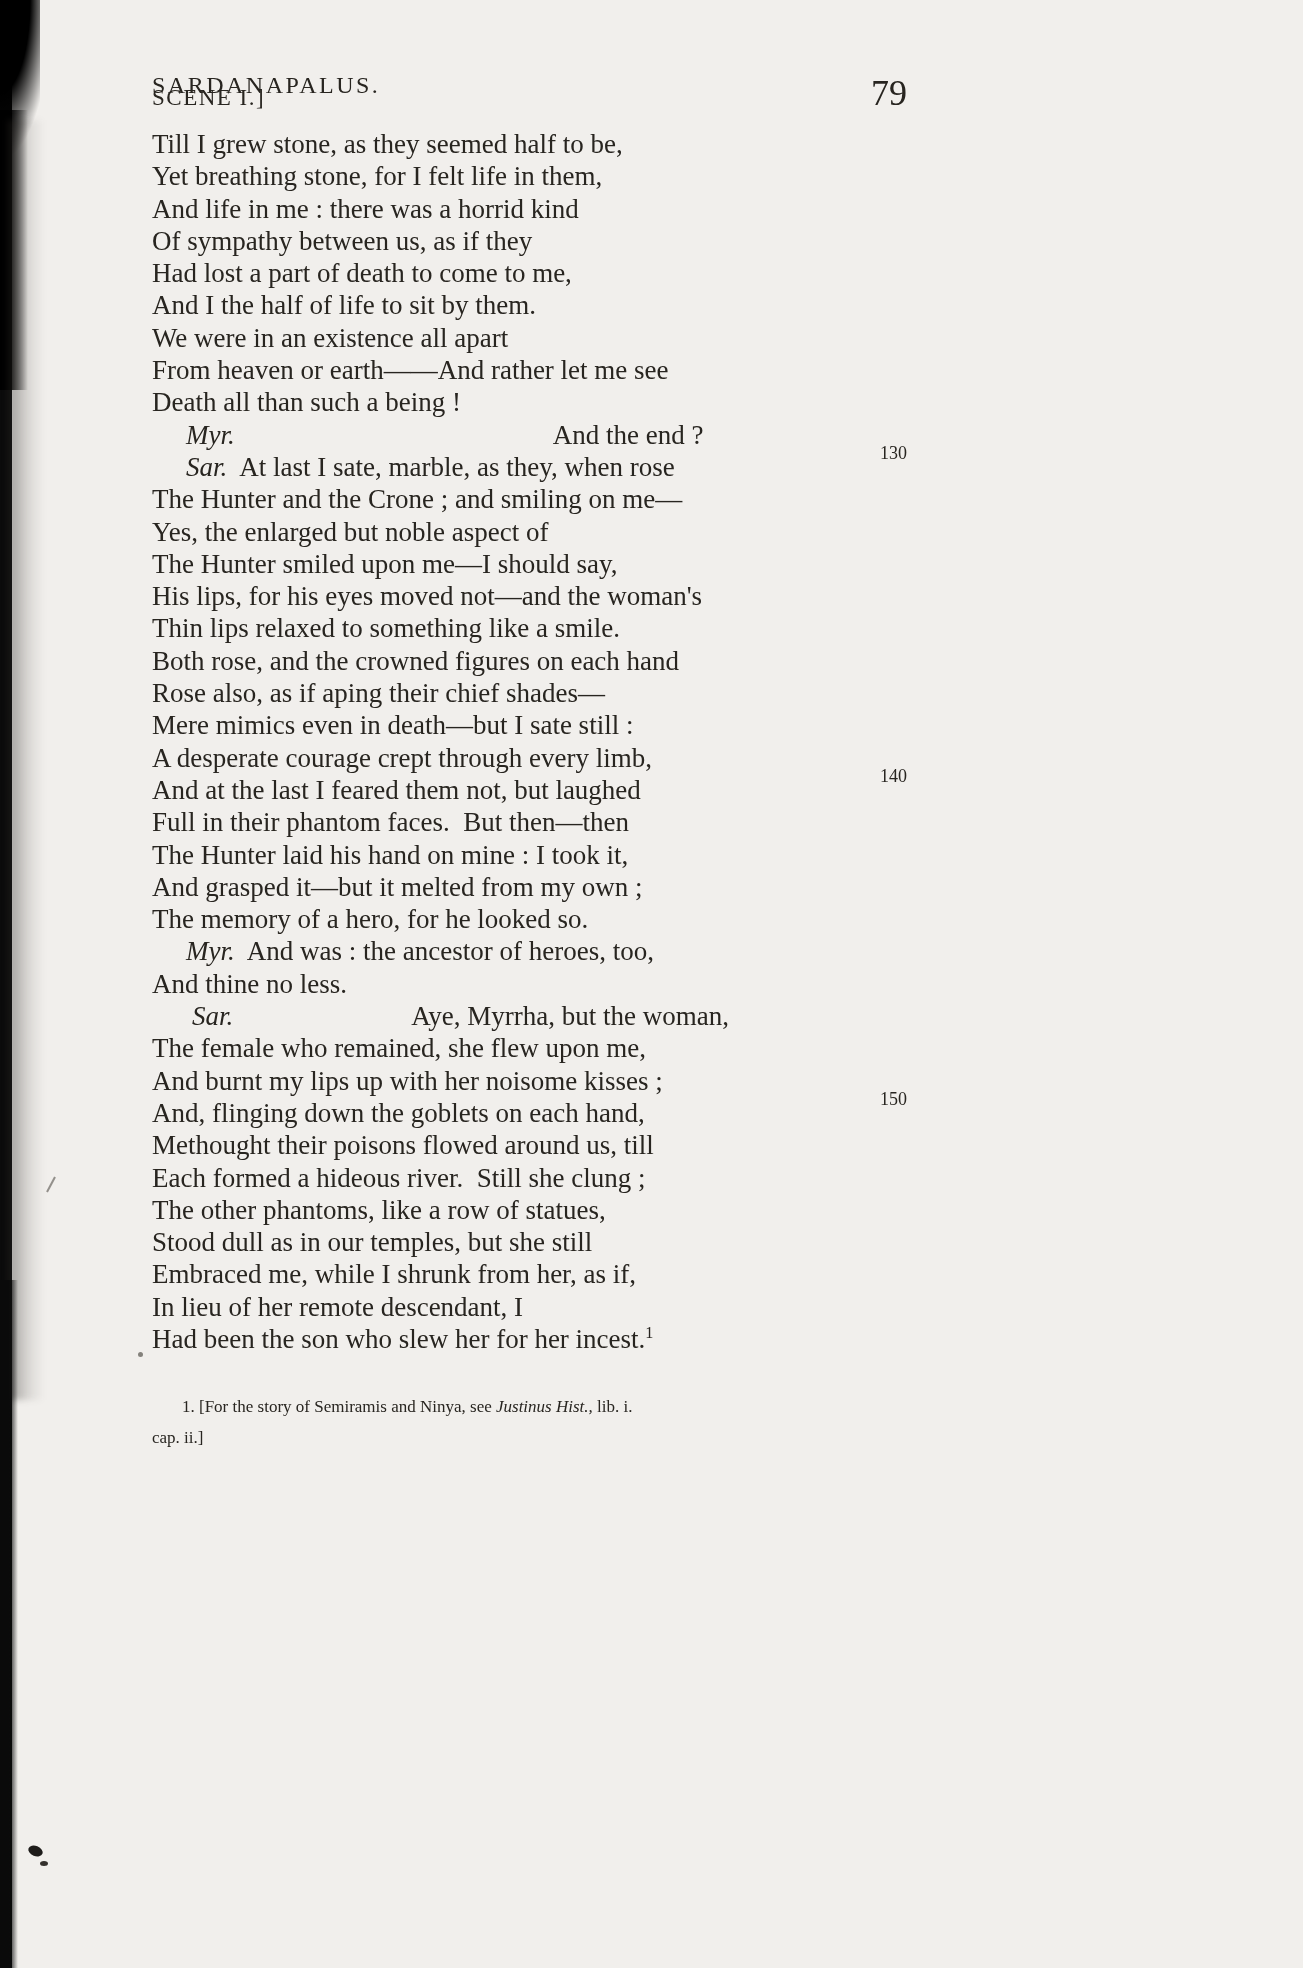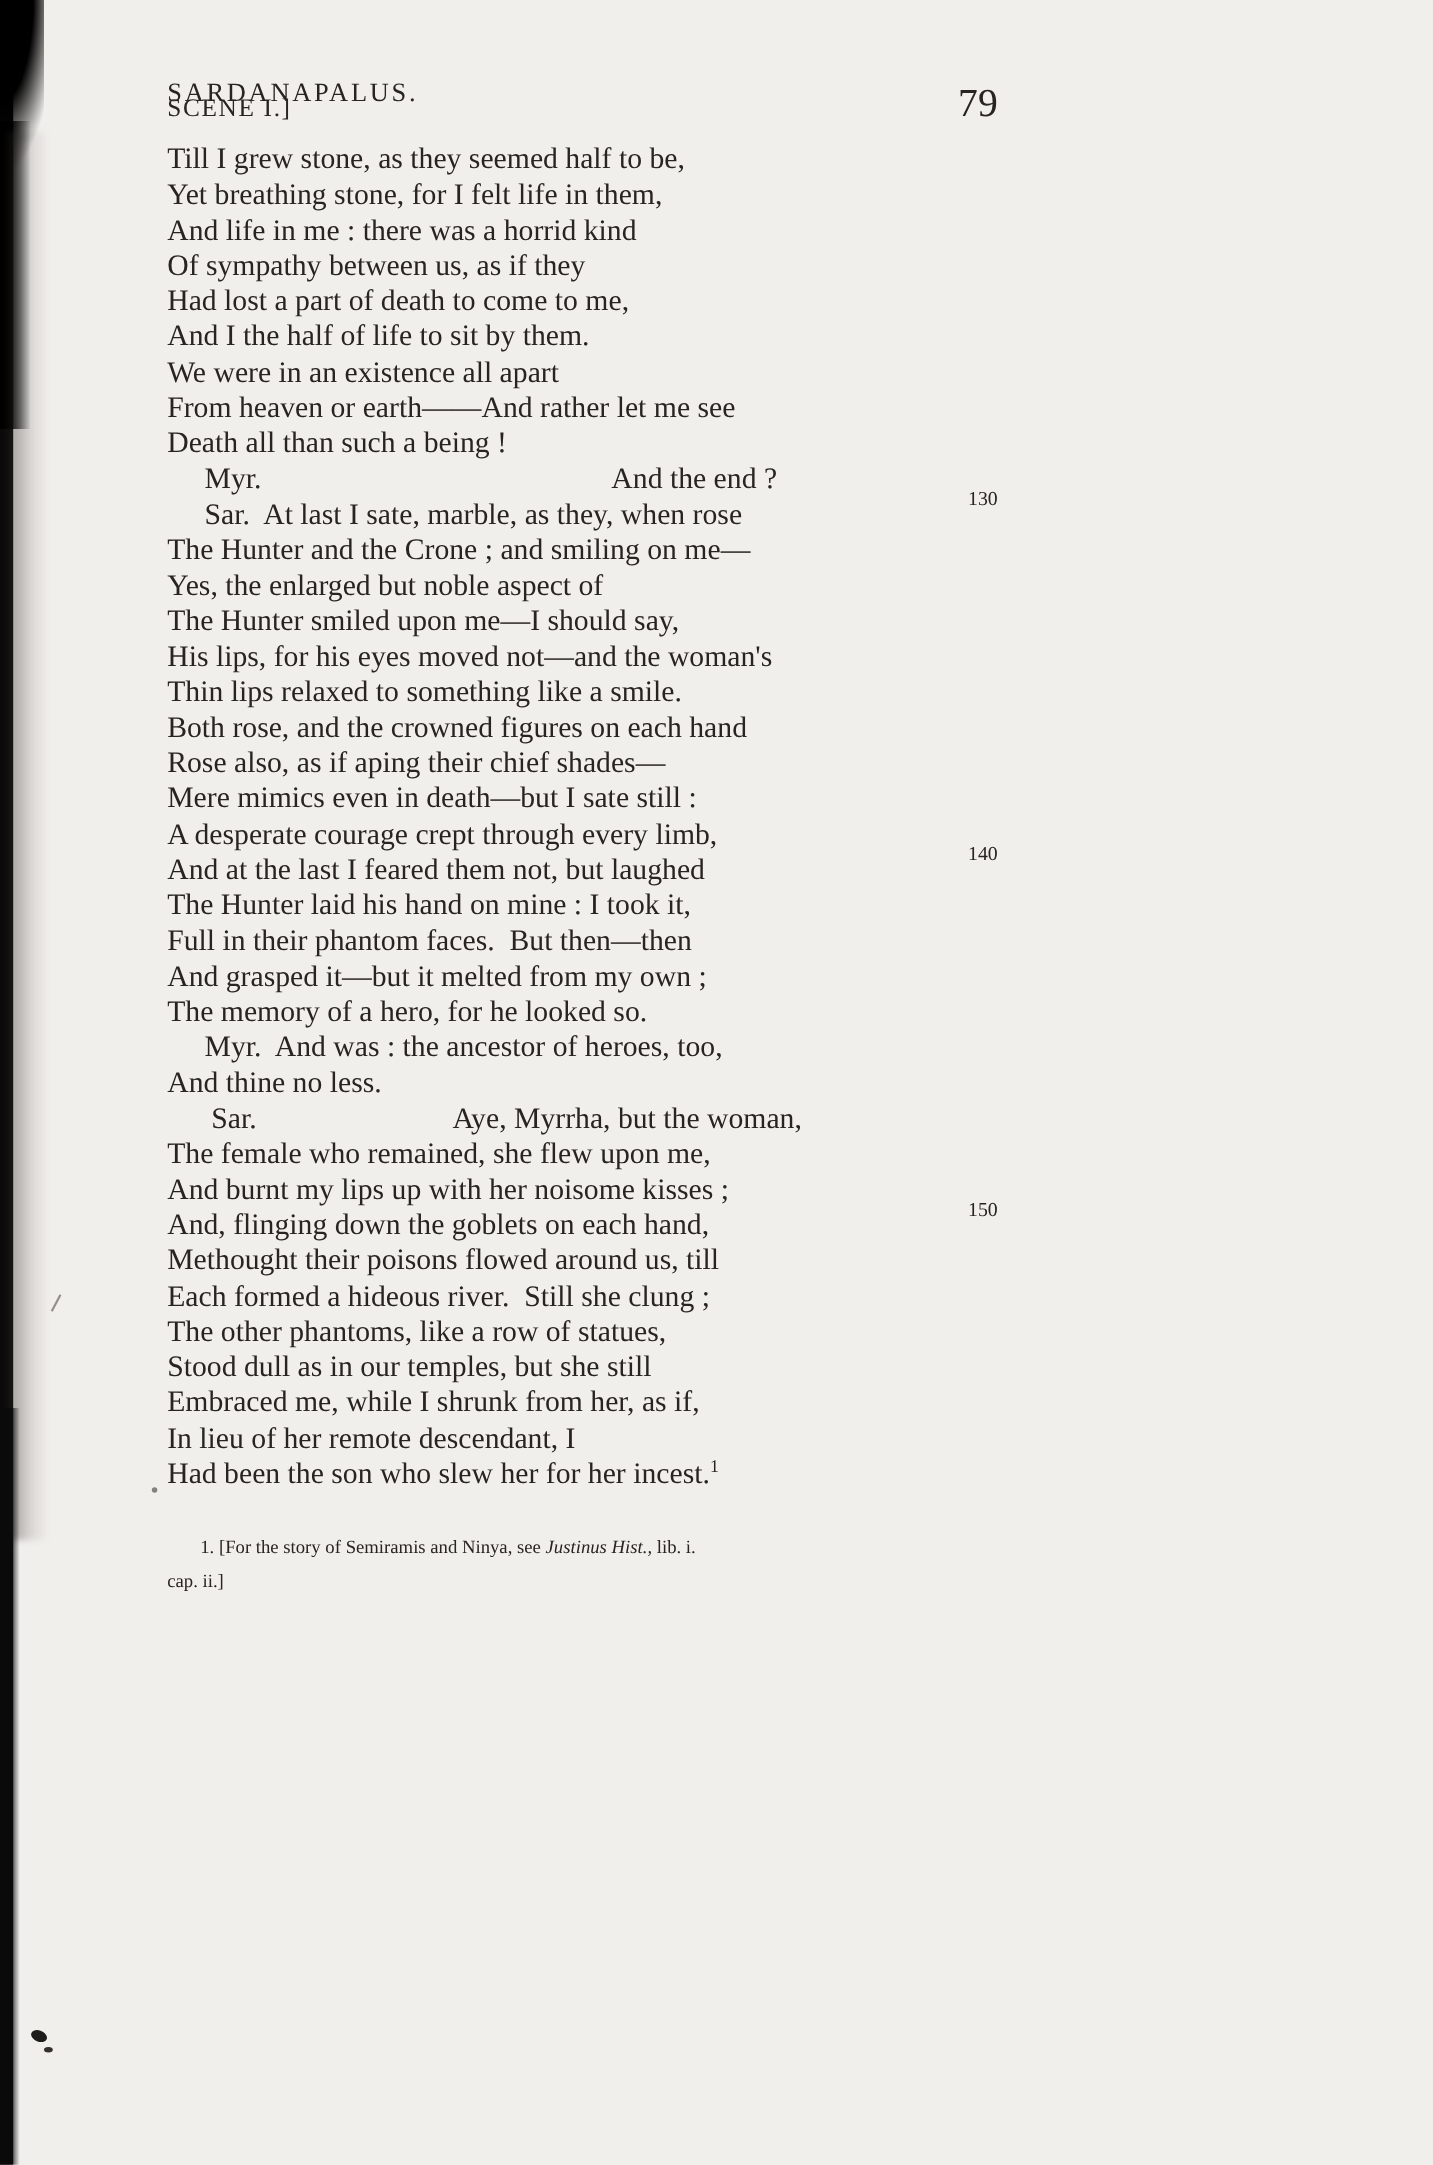--- a/index.html
+++ b/index.html
@@ -40,21 +40,21 @@
     font-size: 24px; letter-spacing: 2.5px;
   }
   .page-number { font-size: 36px; }
 
   
   .verse-block {
     position: absolute; left: 152px; top: 128px; width: 755px;
     font-size: 27px; line-height: 32.3px;
   }
   .line { position: relative; white-space: nowrap; }
-  .speaker { }
+  .speaker { font-style: italic; }
   .line-text { white-space: pre; }
   .fn-ref { font-size: 0.6em; vertical-align: super; line-height: 0; }
   .line-number {
     position: absolute; right: 0; top: 18px; font-size: 18px;
   }
 
   
   .footnote {
     position: absolute; left: 152px; top: 1392px; width: 762px;
     font-size: 17px; line-height: 30.5px;
@@ -96,22 +96,22 @@
     <div class="line"><span class="line-text">The Hunter and the Crone ; and smiling on me—</span></div>
     <div class="line"><span class="line-text">Yes, the enlarged but noble aspect of</span></div>
     <div class="line"><span class="line-text">The Hunter smiled upon me—I should say,</span></div>
     <div class="line"><span class="line-text">His lips, for his eyes moved not—and the woman's</span></div>
     <div class="line"><span class="line-text">Thin lips relaxed to something like a smile.</span></div>
     <div class="line"><span class="line-text">Both rose, and the crowned figures on each hand</span></div>
     <div class="line"><span class="line-text">Rose also, as if aping their chief shades—</span></div>
     <div class="line"><span class="line-text">Mere mimics even in death—but I sate still :</span></div>
     <div class="line"><span class="line-text">A desperate courage crept through every limb,</span><span class="line-number">140</span></div>
     <div class="line"><span class="line-text">And at the last I feared them not, but laughed</span></div>
+    <div class="line"><span class="line-text">Full in their phantom faces.  But then—then</span></div>
     <div class="line"><span class="line-text">The Hunter laid his hand on mine : I took it,</span></div>
-    <div class="line"><span class="line-text">Full in their phantom faces.  But then—then</span></div>
     <div class="line"><span class="line-text">And grasped it—but it melted from my own ;</span></div>
     <div class="line"><span class="line-text">The memory of a hero, for he looked so.</span></div>
     <div class="line" style="padding-left: 34px;"><span class="speaker">Myr.</span><span class="line-text" style="margin-left: 12px;">And was : the ancestor of heroes, too,</span></div>
     <div class="line"><span class="line-text">And thine no less.</span></div>
     <div class="line" style="padding-left: 40px;"><span class="speaker">Sar.</span><span class="line-text" style="margin-left: 178px;">Aye, Myrrha, but the woman,</span></div>
     <div class="line"><span class="line-text">The female who remained, she flew upon me,</span></div>
     <div class="line"><span class="line-text">And burnt my lips up with her noisome kisses ;</span><span class="line-number">150</span></div>
     <div class="line"><span class="line-text">And, flinging down the goblets on each hand,</span></div>
     <div class="line"><span class="line-text">Methought their poisons flowed around us, till</span></div>
     <div class="line"><span class="line-text">Each formed a hideous river.  Still she clung ;</span></div>

